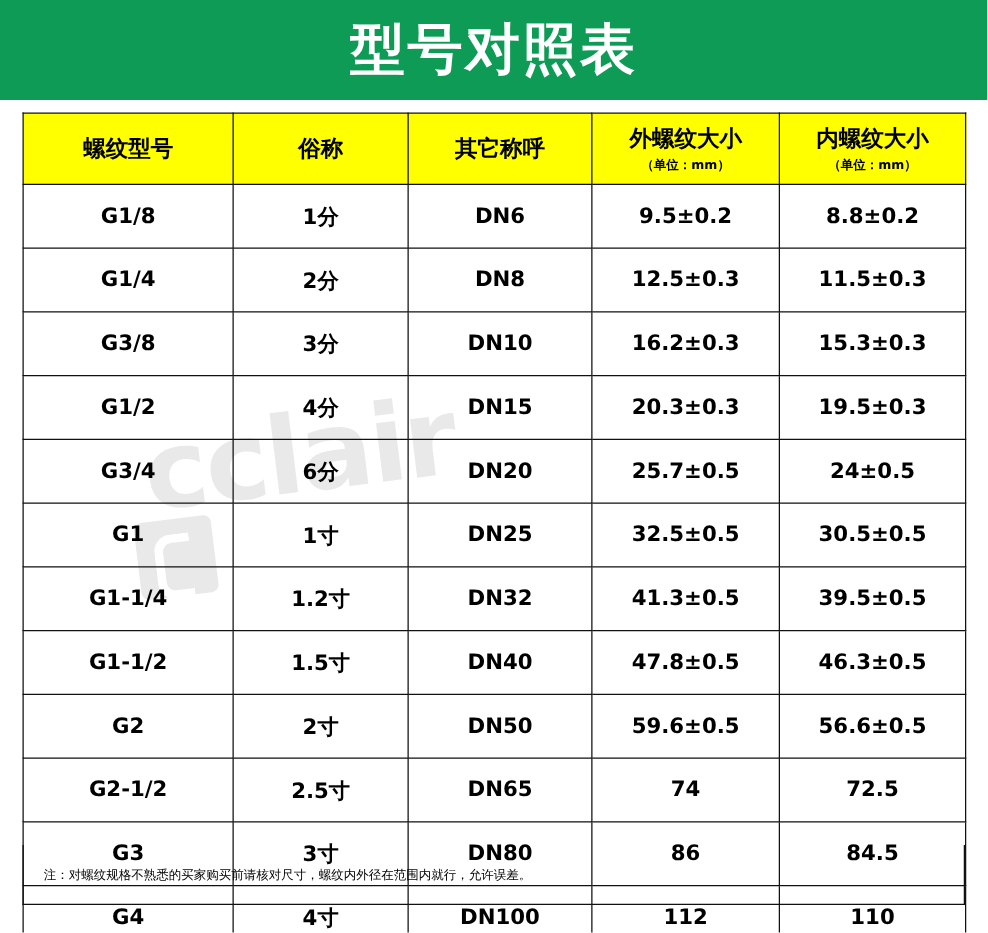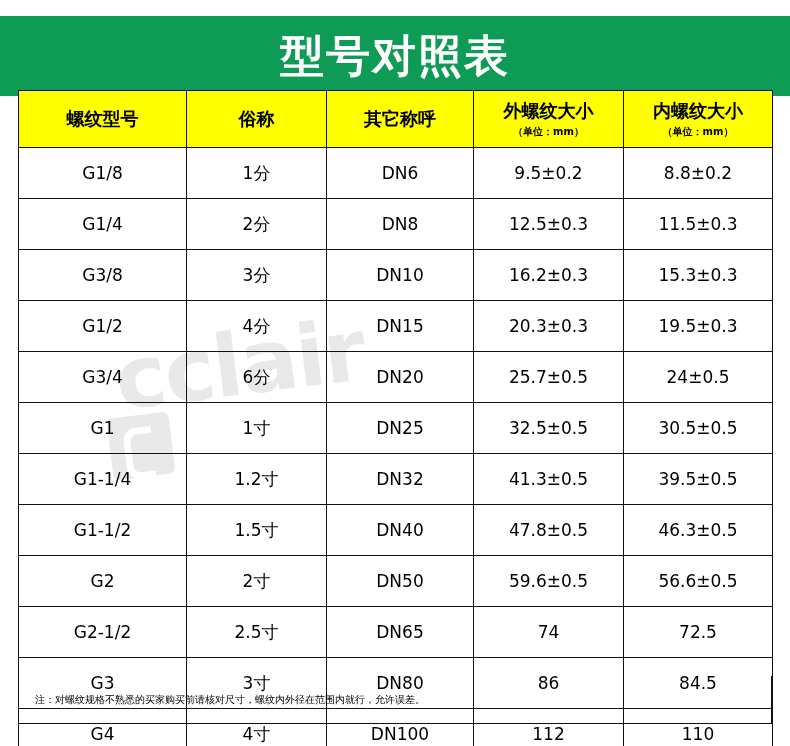--- a/index.html
+++ b/index.html
@@ -16,21 +16,21 @@
   .page {
     position: relative;
     width: 790px;
     height: 746px;
     background: #ffffff;
     box-sizing: border-box;
   }
   .banner {
     position: absolute;
     left: 0;
-    top: 16px;
+    top: 0;
     width: 790px;
     height: 80px;
     background: #0d9b56;
     display: flex;
     align-items: center;
     justify-content: center;
   }
   .banner-title {
     color: #ffffff;
     font-size: 44px;
@@ -107,21 +107,21 @@
     padding: 2px 0;
   }
   table.spec thead th .unit {
     display: block;
     font-size: 10px;
     font-weight: bold;
     margin-top: 2px;
   }
   table.spec tbody td {
     height: 48px;
-    font-weight: normal;
+    font-weight: bold;
   }
   .col-1 { width: 168px; }
   .col-2 { width: 140px; }
   .col-3 { width: 147px; }
   .col-4 { width: 150px; }
   .col-5 { width: 149px; }
   .note-box {
     position: absolute;
     left: 18px;
     top: 676px;

